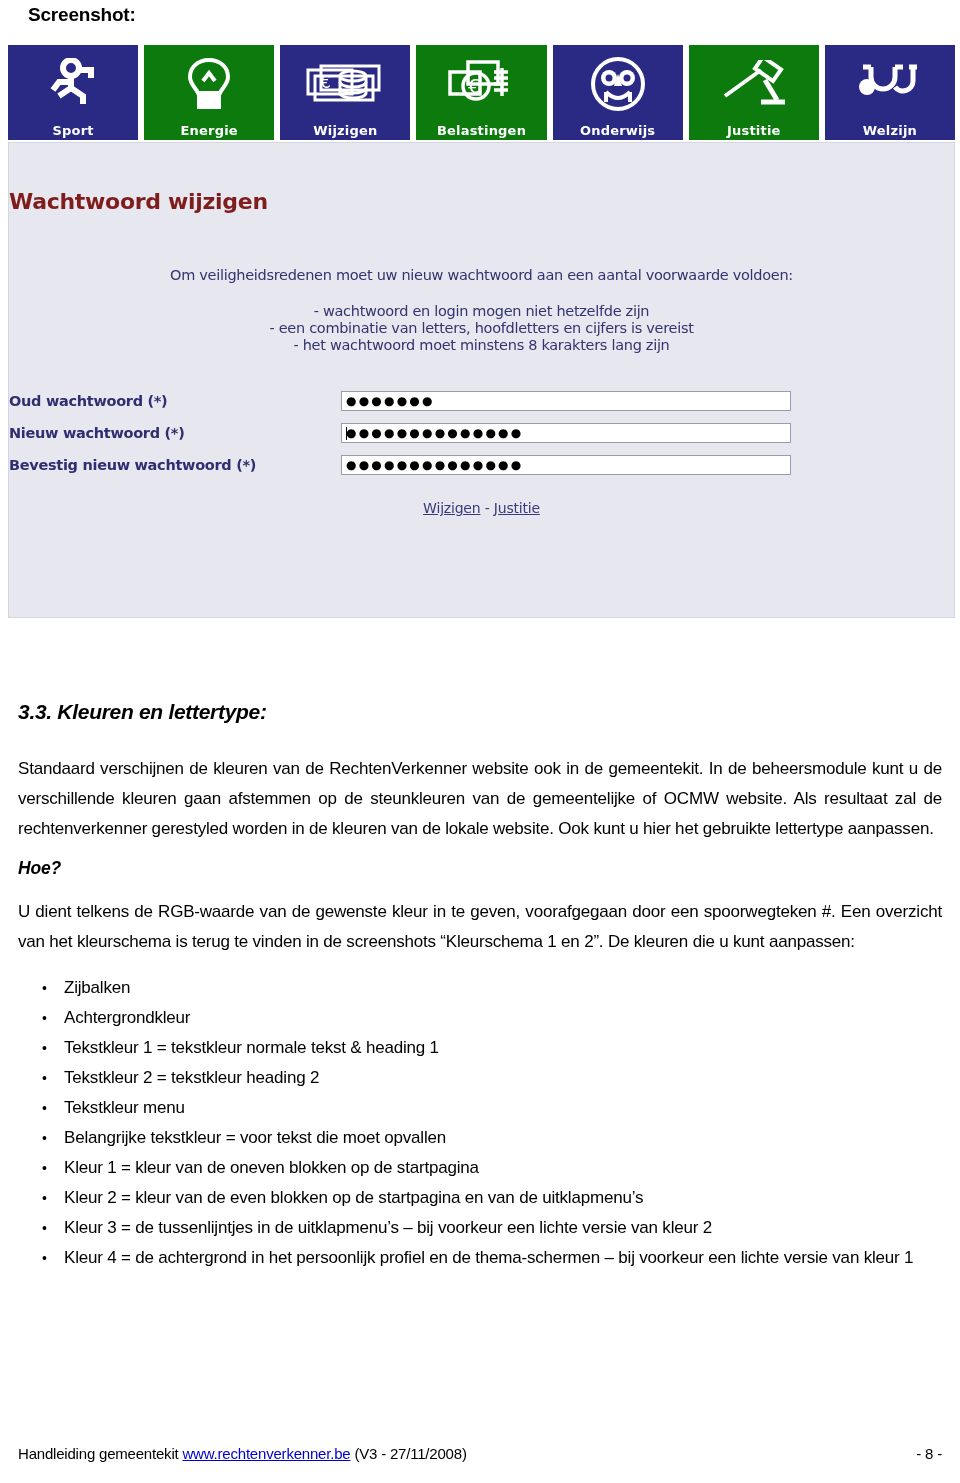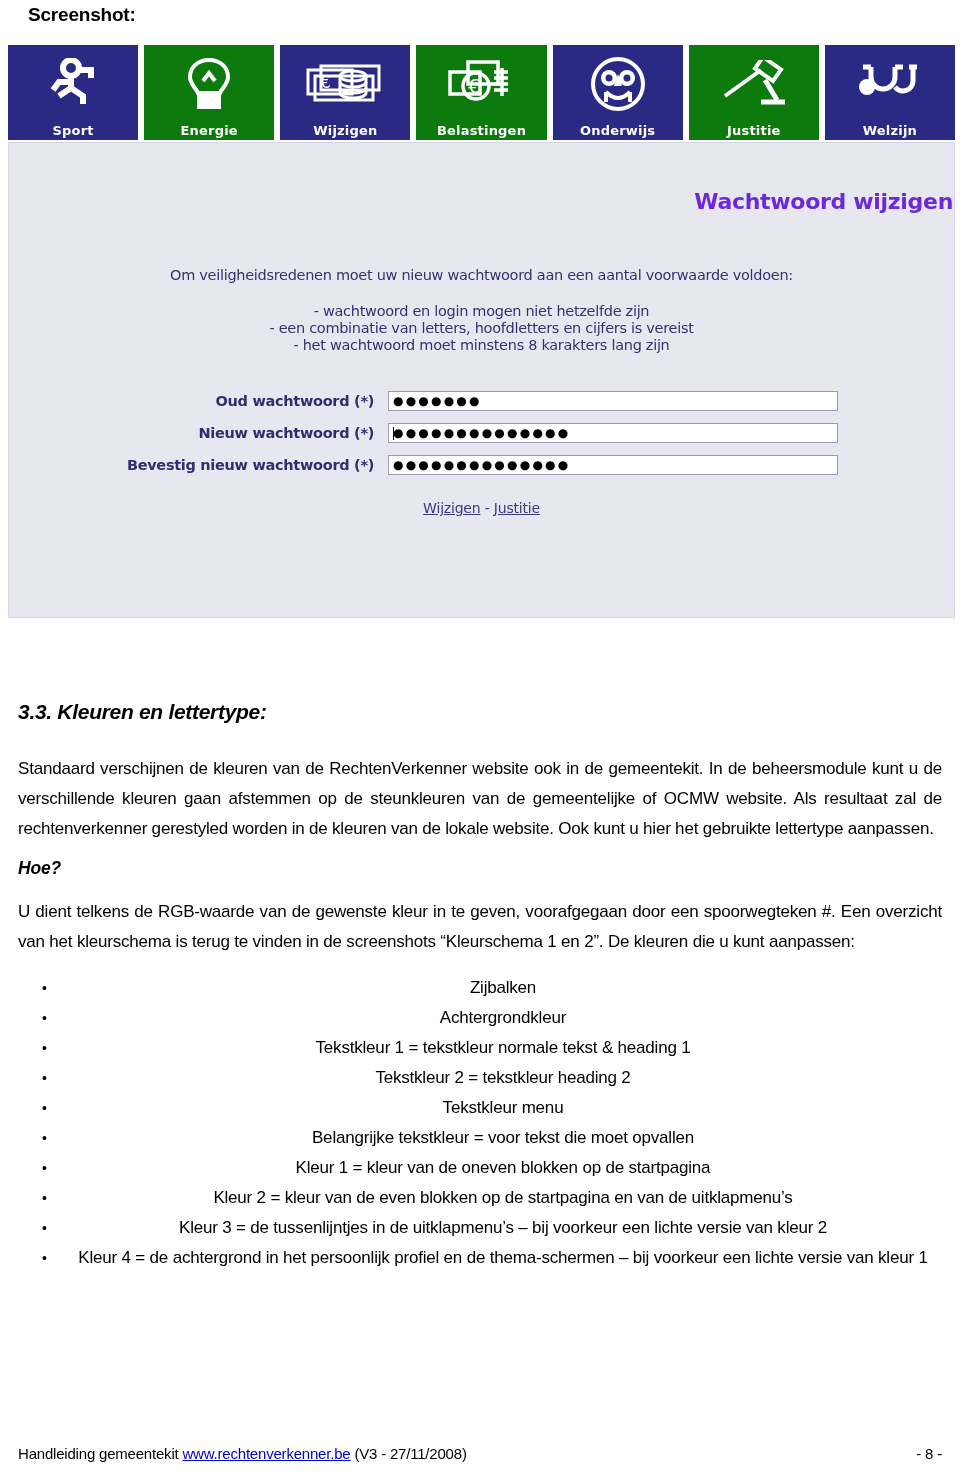--- a/index.html
+++ b/index.html
@@ -85,25 +85,25 @@
     height: 476px;
     background: #e7e7f0;
     border: 1px solid #d4d4e2;
     box-sizing: border-box;
   }
   .app-title {
     position: absolute;
     left: 0;
     right: 1px;
     top: 46px;
-    text-align: right;
+    text-align: left;
     font-family: "DejaVu Sans", sans-serif;
     font-size: 22px;
     font-weight: bold;
-    color: #6d28d9;
+    color: #7f1d1d;
     letter-spacing: -0.3px;
   }
   .app-intro {
     position: absolute;
     left: 0;
     right: 0;
     top: 124px;
     text-align: center;
     font-family: "DejaVu Sans", sans-serif;
     font-size: 14.5px;
@@ -130,22 +130,21 @@
     right: 0;
     top: 243px;
   }
   .form-row {
     display: flex;
     align-items: center;
     height: 30px;
     margin-bottom: 2px;
   }
   .form-label {
-    width: 379px;
-    text-align: right;
+    width: 332px;
     padding-right: 14px;
     box-sizing: border-box;
     font-family: "DejaVu Sans", sans-serif;
     font-size: 14.5px;
     font-weight: bold;
     color: #2e2e70;
     letter-spacing: -0.3px;
   }
   .form-input {
     width: 450px;
@@ -217,21 +216,20 @@
     margin: 14px 0 18px 0;
     font-size: 17.5px;
     font-weight: bold;
     letter-spacing: -0.2px;
     font-style: italic;
   }
   .doc ul {
     margin: 16px 0 0 0;
     padding-left: 46px;
     list-style: none;
-    text-align: center;
   }
   .doc li {
     font-size: 17px;
     line-height: 30px;
     letter-spacing: -0.2px;
     position: relative;
     margin-bottom: 0px;
   }
   .doc li::before {
     content: "\2022";

